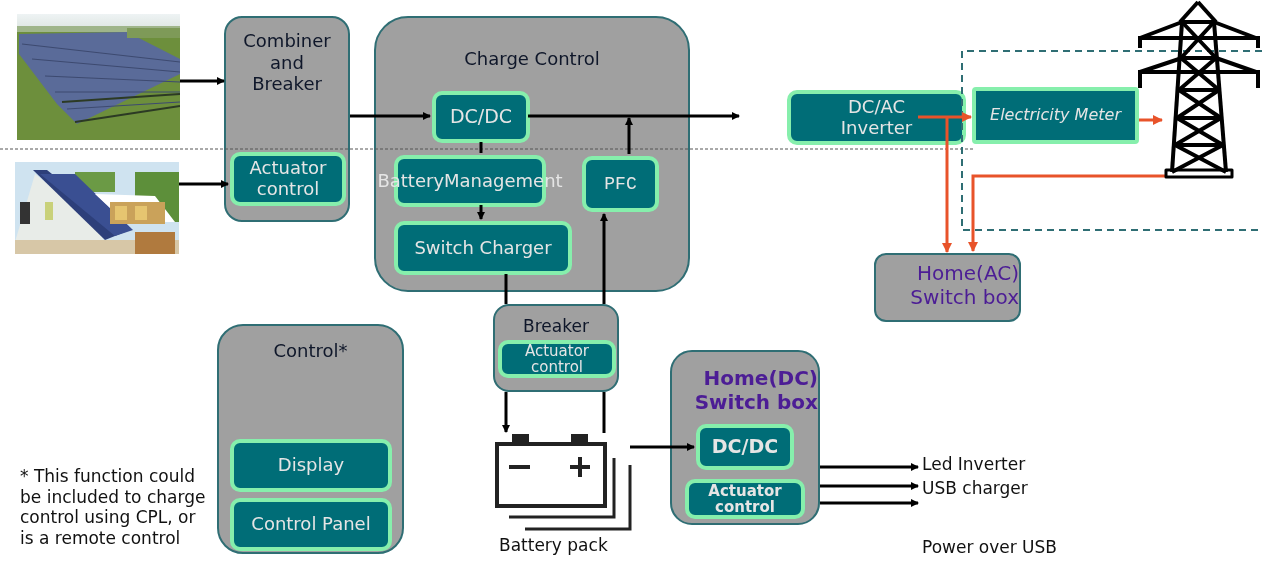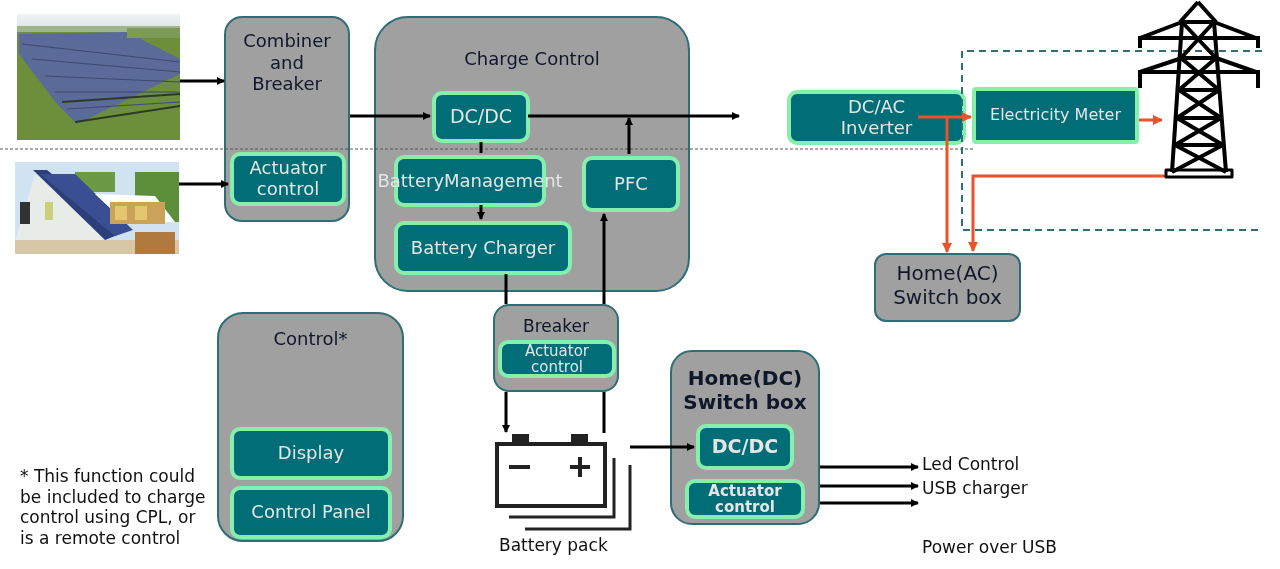--- a/index.html
+++ b/index.html
@@ -3,21 +3,21 @@
 <meta charset="utf-8">
 <style>
   html, body { margin:0; padding:0; background:#ffffff; }
   body { width:1280px; height:569px; position:relative; overflow:hidden;
          font-family:"DejaVu Sans", sans-serif; }
   .abs { position:absolute; box-sizing:border-box; }
   .grey { background:#a0a0a0; border:2px solid #2f6e74; border-radius:26px; }
   .teal { background:#006d77; border:4px solid #86efac; border-radius:10px; color:#e5e5e5;
           display:flex; align-items:center; justify-content:center; text-align:center; line-height:1.15; }
   .gtitle { color:#0f172a; text-align:center; position:absolute; left:0; right:0; line-height:1.2; }
-  .dtitle { color:#0f172a; text-align:center; position:absolute; left:0; right:0; line-height:1.2; }
+  .dtitle { color:#4c1d95; text-align:right; position:absolute; left:0; right:0; line-height:1.2; }
   .txt { position:absolute; color:#111; white-space:nowrap; }
   svg.overlay { position:absolute; left:0; top:0; width:1280px; height:569px; pointer-events:none; }
   .photo { position:absolute; overflow:hidden; }
 </style>
 </head>
 <body>
 
 <div class="photo" style="left:17px;top:14px;width:163px;height:126px;">
   <svg width="163" height="126" viewBox="0 0 163 126">
     <defs>
@@ -75,30 +75,30 @@
   </div>
 </div>
 
 <div class="abs grey" style="left:374px;top:16px;width:316px;height:276px;border-radius:34px;">
   <div class="gtitle" style="top:20px;font-size:18px;margin-top:10px;">Charge Control</div>
   <div class="abs teal" style="left:56px;top:73px;width:98px;height:52px;font-size:19px;">DC/DC</div>
   <div class="abs teal" style="left:18px;top:137px;width:152px;height:52px;font-size:18px;flex-direction:row;">
     <span>Battery</span>
     <span>Management</span>
   </div>
-  <div class="abs teal" style="left:18px;top:203px;width:178px;height:54px;font-size:18px;">Battery Charger</div>
-  <div class="abs teal" style="left:206px;top:138px;width:98px;height:56px;font-size:18px;">PFC</div>
+  <div class="abs teal" style="left:18px;top:203px;width:178px;height:54px;font-size:18px;">Switch Charger</div>
+  <div class="abs teal" style="left:206px;top:138px;width:77px;height:56px;font-size:18px;font-family:Liberation Mono, monospace;">PFC</div>
 </div>
 
 <div class="abs teal" style="left:739px;top:90px;width:179px;height:55px;font-size:18px;flex-direction:column;margin-left:48px;">
   <span>DC/AC</span>
   <span>Inverter</span>
 </div>
 
-<div class="abs teal" style="left:972px;top:87px;width:167px;height:57px;font-size:16px;border-radius:4px;">Electricity Meter</div>
+<div class="abs teal" style="left:972px;top:87px;width:167px;height:57px;font-size:16px;border-radius:4px;font-style:italic;">Electricity Meter</div>
 
 <div class="abs grey" style="left:874px;top:253px;width:147px;height:69px;border-radius:12px;">
   <div class="dtitle" style="top:6px;font-size:20px;">
     <div>Home(AC)</div>
     <div>Switch box</div>
   </div>
 </div>
 
 <div class="abs grey" style="left:493px;top:304px;width:126px;height:88px;border-radius:16px;">
   <div class="gtitle" style="top:10px;font-size:17px;">Breaker</div>
@@ -113,34 +113,34 @@
     <div>Home(DC)</div>
     <div>Switch box</div>
   </div>
   <div class="abs teal" style="left:24px;top:72px;width:98px;height:46px;font-size:19px;">DC/DC</div>
   <div class="abs teal" style="left:13px;top:127px;width:120px;height:40px;font-size:15px;flex-direction:column;line-height:1.1;">
     <span>Actuator</span>
     <span>control</span>
   </div>
 </div>
 
-<div class="abs grey" style="left:217px;top:312px;width:187px;height:230px;border-radius:26px;padding-left:47px;">
+<div class="abs grey" style="left:217px;top:324px;width:187px;height:230px;border-radius:26px;padding-left:47px;">
   <div class="gtitle" style="top:14px;font-size:18px;">Control*</div>
   <div class="abs teal" style="left:11px;top:113px;width:162px;height:53px;font-size:18px;">Display</div>
   <div class="abs teal" style="left:11px;top:172px;width:162px;height:53px;font-size:18px;">Control Panel</div>
 </div>
 
 <div class="txt" style="left:20px;top:466px;font-size:17px;line-height:20.5px;">
   <div>* This function could</div>
   <div>be included to charge</div>
   <div>control using CPL, or</div>
   <div>is a remote control</div>
 </div>
 
-<div class="txt" style="left:922px;top:454px;font-size:17px;">Led Control</div>
+<div class="txt" style="left:922px;top:454px;font-size:17px;">Led Inverter</div>
 <div class="txt" style="left:922px;top:478px;font-size:17px;">USB charger</div>
 <div class="txt" style="left:922px;top:501px;font-size:17px;margin-top:36px;">Power over USB</div>
 
 <div class="txt" style="left:499px;top:535px;font-size:17px;text-align:right;">Battery pack</div>
 
 <svg class="overlay" viewBox="0 0 1280 569">
   <defs>
     <marker id="ab" markerWidth="8" markerHeight="8" refX="7" refY="4" orient="auto" markerUnits="userSpaceOnUse">
       <path d="M0,0 L8,4 L0,8 z" fill="#000"></path>
     </marker>

